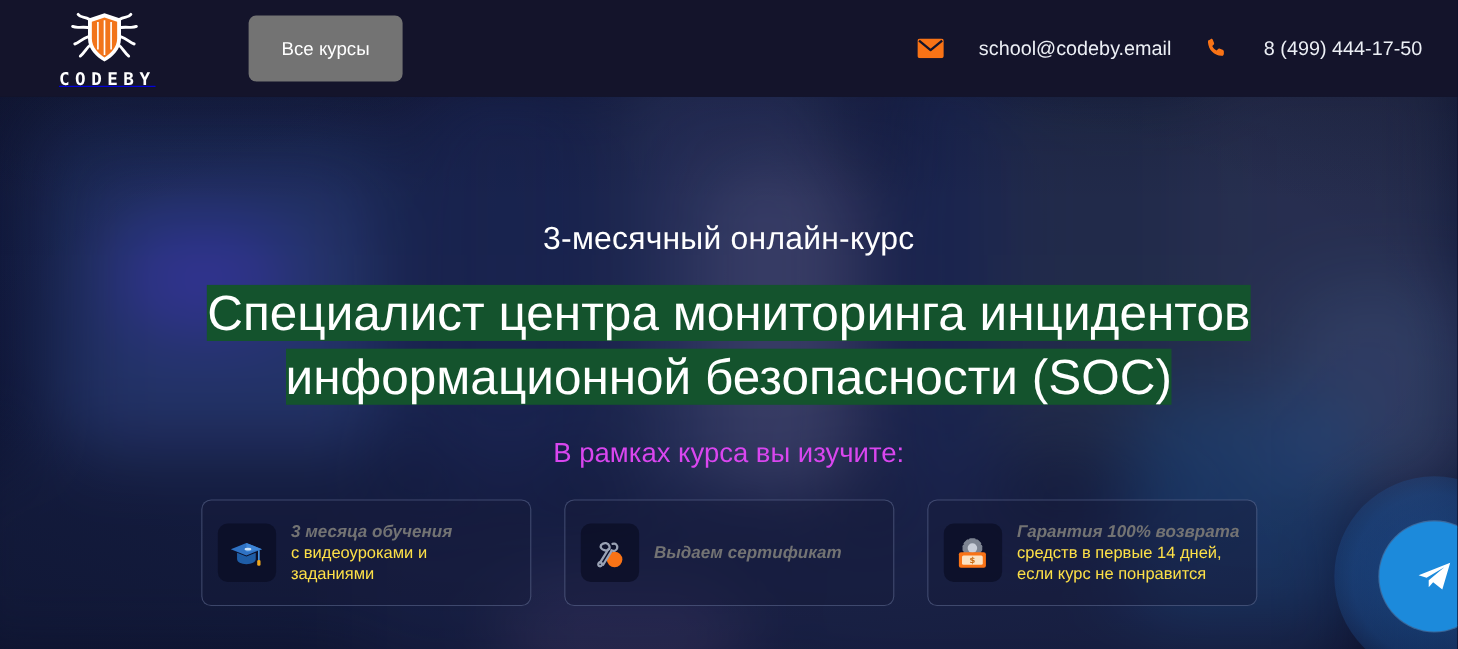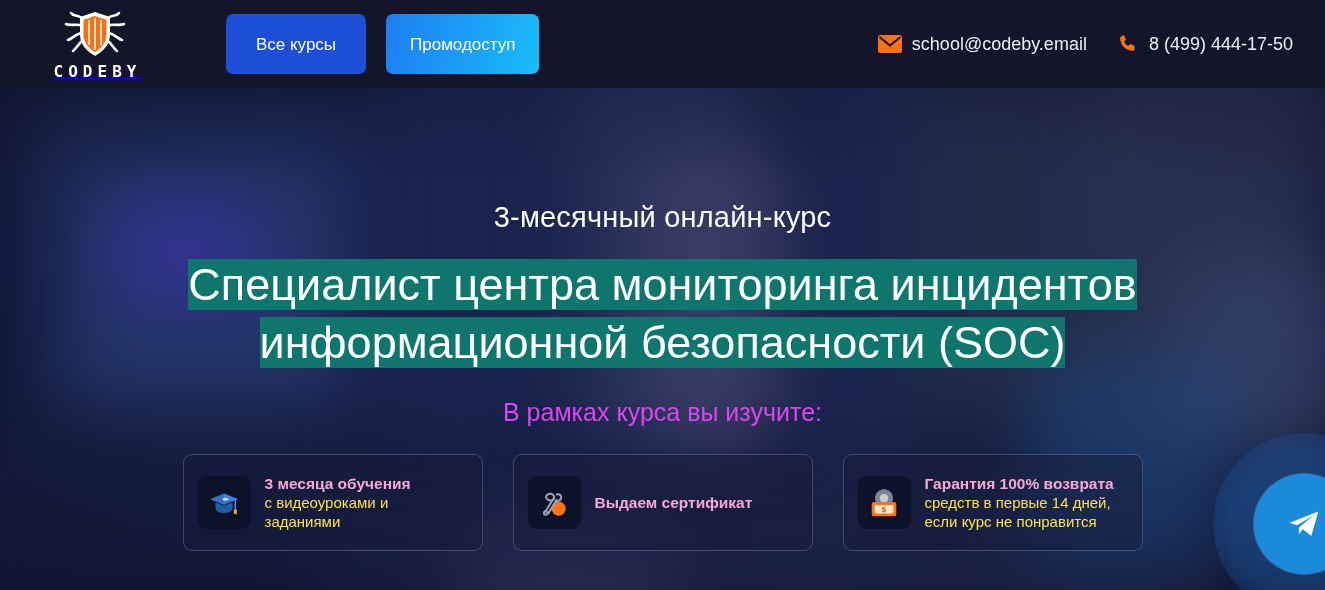--- a/index.html
+++ b/index.html
@@ -73,39 +73,39 @@
     line-height: 1;
     cursor: pointer;
     height: 60px;
     padding: 0 24px;
     display: inline-flex;
     align-items: center;
     justify-content: center;
     white-space: nowrap;
   }
   .btn-courses {
-    background: #1d4ed8;
+    background: #737373;
     min-width: 140px;
   }
   .btn-promo {
     background: linear-gradient(100deg, #1d7ff0 0%, #1b93f5 35%, #18bdf7 100%);
     min-width: 140px;
   }
 
   .header-contacts {
     margin-left: auto;
     display: flex;
     align-items: center;
     gap: 30px;
     padding-right: 32px;
   }
   .contact {
     display: flex;
     align-items: center;
-    gap: 10px;
+    gap: 32px;
     color: #eceff5;
     font-size: 18px;
     text-decoration: none;
     white-space: nowrap;
   }
   .contact .ic { display: flex; align-items: center; }
 
   
   .hero {
     position: absolute;
@@ -158,21 +158,21 @@
   .headline {
     margin-top: 24px;
     width: 1160px;
     text-align: center;
     font-size: 45px;
     line-height: 58px;
     color: #ffffff;
     font-weight: 400;
   }
   .headline .hl {
-    background: #0f766e;
+    background: #14532d;
     box-decoration-break: clone;
     -webkit-box-decoration-break: clone;
     padding: 0 0;
   }
 
   .subhead {
     margin-top: 28px;
     font-size: 25px;
     color: #d946ef;
     line-height: 1;
@@ -205,23 +205,24 @@
     align-items: center;
     justify-content: center;
   }
   .card-text {
     color: #eef1f7;
     font-size: 15px;
     line-height: 19px;
   }
   .card-title {
     font-weight: 700;
-    color: #f9a8d4;
+    color: #737373;
     display: block;
     font-size: 15.5px;
+    font-style: italic;
   }
   .card-desc { display: block; color: #fde047; }
 
   
   .tg-wrap {
     position: absolute;
     right: -70px;
     top: 345px;
     width: 182px;
     height: 182px;
@@ -274,21 +275,20 @@
           <line x1="25" y1="11" x2="25" y2="36"></line>
           <line x1="31" y1="9.5" x2="31" y2="41"></line>
           <line x1="37" y1="11" x2="37" y2="36"></line>
         </g>
       </svg>
       <span class="logo-word">CODEBY</span>
     </a>
 
     <nav class="nav-buttons">
       <button class="btn btn-courses">Все курсы</button>
-      <button class="btn btn-promo">Промодоступ</button>
     </nav>
 
     <div class="header-contacts">
       <a class="contact" href="#">
         <span class="ic">
           <svg width="24" height="18" viewBox="0 0 24 18">
             <rect x="0" y="0" width="24" height="18" rx="2.5" fill="#f97316"></rect>
             <path d="M1.5 2 L12 10.5 L22.5 2" fill="none" stroke="#14142b" stroke-width="2.1" stroke-linejoin="round"></path>
           </svg>
         </span>

